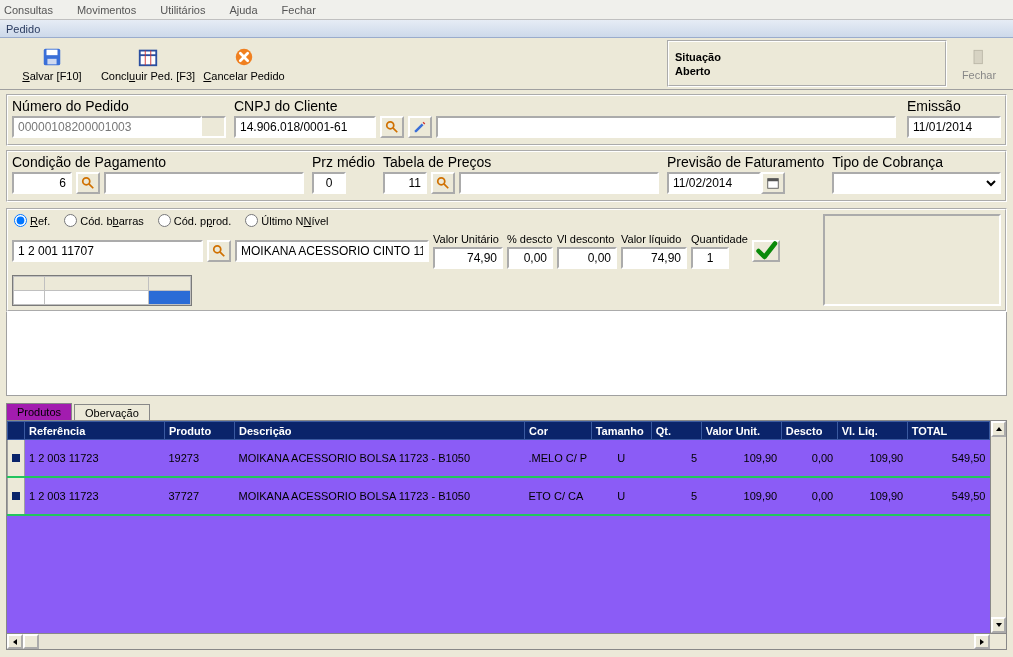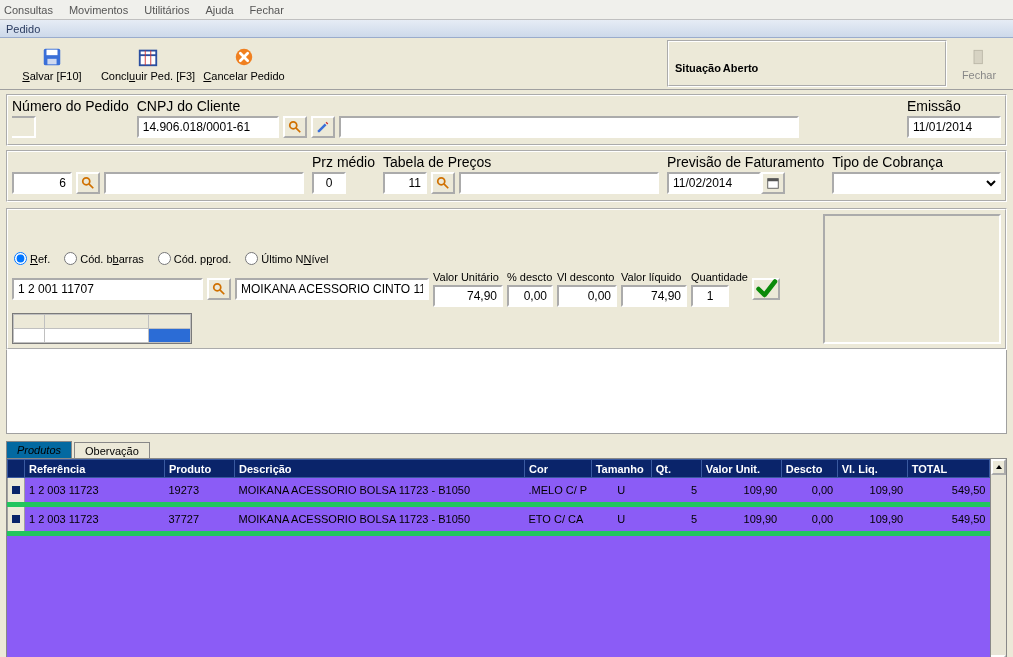--- a/index.html
+++ b/index.html
@@ -1,48 +1,48 @@
 <!DOCTYPE html>
 <html><head>
 <meta charset="utf-8">
 <style>
 * { box-sizing: border-box; margin: 0; padding: 0; font-family: Tahoma, Arial, sans-serif; font-size: 11px; }
 html, body { width: 1013px; height: 657px; background: #ece9d8; overflow: hidden; }
 
 
-.menubar { height: 20px; background: #f0f0ec; border-bottom: 1px solid #c0c0c0; padding: 0 4px; display: flex; align-items: center; gap: 16px; }
+.menubar { height: 20px; background: #f0f0ec; border-bottom: 1px solid #c0c0c0; padding: 0 4px; display: flex; align-items: center; gap: 24px; }
 .menubar span { color: #555; cursor: default; }
 
 
 .titleband { height: 18px; background: linear-gradient(#e6ecf5,#cdd9ea); border-bottom: 1px solid #9aaccc; padding-left: 6px; color: #2a3b60; line-height: 18px; }
 
 
 .toolbar { height: 52px; background: #ece9d8; border-bottom: 1px solid #a0a0a0; display: flex; align-items: stretch; padding: 2px 6px; gap: 4px; }
 .tbbtn { width: 92px; display: flex; flex-direction: column; align-items: center; justify-content: center; gap: 2px; border: 1px solid transparent; cursor: pointer; }
 .tbbtn svg { width: 22px; height: 22px; }
 .tbbtn .lbl { color: #000; font-size: 11px; text-align: center; white-space: nowrap; }
 .tbbtn .lbl .u { text-decoration: underline; }
 .toolbar .spacer { flex: 1; }
-.statusbox { width: 280px; border: 2px groove #fff; background: #ece9d8; padding: 20px 6px; display: flex; gap: 2px; }
+.statusbox { width: 280px; border: 2px groove #fff; background: #ece9d8; padding: 12px 6px; display: flex; flex-direction: column; justify-content: center; gap: 2px; }
 .statusbox b { font-weight: bold; }
 .closebtn { width: 56px; display: flex; flex-direction: column; align-items: center; justify-content: center; gap: 2px; color: #888; }
 
 
 .formrow { border: 2px groove #fff; margin: 4px 6px 0 6px; padding: 2px 4px 6px 4px; display: flex; align-items: flex-end; gap: 8px; background: #ece9d8; }
 .field { display: flex; flex-direction: column; gap: 2px; }
 .field label { color: #000; font-size: 14px; white-space: nowrap; }
 input.tx, .txreadonly { height: 22px; border: 2px inset #fff; background: #fff; padding: 0 4px; font-size: 12px; }
 .txreadonly { background: #ece9d8; }
 .boldval { font-weight: normal; font-size: 13px; }
 .iconbtn { width: 24px; height: 22px; border: 2px outset #fff; background: #ece9d8; display: inline-flex; align-items: center; justify-content: center; cursor: pointer; }
 .iconbtn svg { width: 14px; height: 14px; }
 
 
 .entrygroup { border: 2px groove #fff; margin: 6px 6px 0 6px; padding: 4px; background: #ece9d8; display: flex; gap: 6px; }
-.entrymain { flex: 1; margin-top: 38px; }
+.entrymain { flex: 1; }
 .radios { display: flex; gap: 14px; margin-bottom: 6px; padding-left: 2px; align-items: center; }
 .radios label { display: inline-flex; align-items: center; gap: 3px; }
 .radios .u { text-decoration: underline; }
 .entryfields { display: flex; align-items: center; gap: 4px; }
 .numcell { display: flex; flex-direction: column; align-items: flex-start; gap: 2px; }
 .numcell label { font-size: 11px; }
 .numcell input { text-align: right; }
 .okbtn { width: 28px; height: 22px; border: 2px outset #fff; background: #ece9d8; display: inline-flex; align-items: center; justify-content: center; cursor: pointer; }
 .sidepane { width: 178px; border: 2px inset #fff; background: #ece9d8; }
 
@@ -53,28 +53,28 @@
 .minigrid .hdr td { background: #ece9d8; }
 .minigrid .sel { background: #2b6cd6; }
 
 
 .blankarea { margin: 0 6px 0 6px; height: 84px; background: #fff; border: 1px solid #a0a0a0; border-top: none; }
 
 
 .tabs { margin: 6px 6px 0 6px; }
 .tabstrip { display: flex; align-items: flex-end; }
 .tab { padding: 2px 10px; border: 1px solid #888; border-bottom: none; background: #ece9d8; margin-right: 2px; cursor: pointer; position: relative; top: 1px; }
-.tab.active { background: #0369a1; border-bottom: 1px solid #ece9d8; font-style: italic; }
+.tab.active { background: #a21caf; border-bottom: 1px solid #ece9d8; }
 .tabbody { border: 1px solid #888; background: #8b5cf6; height: 230px; position: relative; overflow: hidden; }
 
 
 .grid { width: calc(100% - 16px); height: 100%; overflow: hidden; }
 .gridtable { border-collapse: collapse; width: 100%; }
 .gridtable th { background: #0a246a; color: #fff; font-weight: bold; text-align: left; border: 1px solid #3a5aa0; height: 18px; padding: 0 4px; white-space: nowrap; }
-.gridtable td { border-bottom: 5px solid #22c55e; height: 16px; padding: 6px 4px; white-space: nowrap; color: #000; }
+.gridtable td { border-bottom: 2px solid #22c55e; height: 16px; padding: 12px 4px; white-space: nowrap; color: #000; }
 .gridtable td.num { text-align: right; }
 .rowmark { width: 10px; background: #ece9d8; border: 1px solid #a0a0a0; }
 .rowmark .sq { width: 8px; height: 8px; background: #0a246a; display: inline-block; }
 .vscroll { position: absolute; right: 0; top: 0; bottom: 16px; width: 16px; background: #ece9d8; border-left: 1px solid #888; }
 .vscroll .btn { height: 16px; background: #ece9d8; border: 2px outset #fff; display: flex; align-items: center; justify-content: center; }
 .vscroll .track { position: absolute; top: 16px; bottom: 16px; left: 0; right: 0; background: #e8e5d6; }
 .hscroll { position: absolute; left: 0; right: 0; bottom: 0; height: 16px; background: #ece9d8; border-top: 1px solid #888; display: flex; }
 .hscroll .btn { width: 16px; background: #ece9d8; border: 2px outset #fff; display: flex; align-items: center; justify-content: center; }
 .hscroll .thumb { width: 16px; background: #ece9d8; border: 2px outset #fff; }
 .hscroll .track { flex: 1; background: #e8e5d6; }
@@ -131,20 +131,21 @@
         <rect x="6" y="4" width="10" height="16" fill="#d7d3c3" stroke="#b8b4a4"></rect>
       </svg>
     <span>Fechar</span>
   </div>
 </div>
 
 <div class="formrow">
   <div class="field">
     <label>Número do Pedido</label>
     <div style="display:flex;">
+      <input class="tx txreadonly" style="width: 190px; color: rgb(119, 119, 119);" readonly="" value="00000108200001003">
       <span class="txreadonly" style="width:24px;border-left:none"></span>
     </div>
   </div>
   <div class="field">
     <label>CNPJ do Cliente</label>
     <div style="display:flex;gap:4px;align-items:center;">
       <input class="tx boldval" style="width: 142px;" value="14.906.018/0001-61">
       <span class="iconbtn">
           <svg viewBox="0 0 16 16">
             <circle cx="6" cy="6" r="4" fill="none" stroke="#d07000" stroke-width="2"></circle>
@@ -161,20 +162,21 @@
     </div>
   </div>
   <div class="field" style="margin-left:auto">
     <label>Emissão</label>
     <input class="tx boldval" style="width: 94px;" value="11/01/2014">
   </div>
 </div>
 
 <div class="formrow">
   <div class="field">
+    <label>Condição de Pagamento</label>
     <div style="display:flex;gap:4px;align-items:center;">
       <input class="tx boldval" style="width: 60px; text-align: right;" value="6">
       <span class="iconbtn">
           <svg viewBox="0 0 16 16">
             <circle cx="6" cy="6" r="4" fill="none" stroke="#d07000" stroke-width="2"></circle>
             <line x1="9" y1="9" x2="14" y2="14" stroke="#d07000" stroke-width="2"></line>
           </svg>
         </span>
       <input class="tx txreadonly" style="width: 200px;" readonly="">
     </div>

